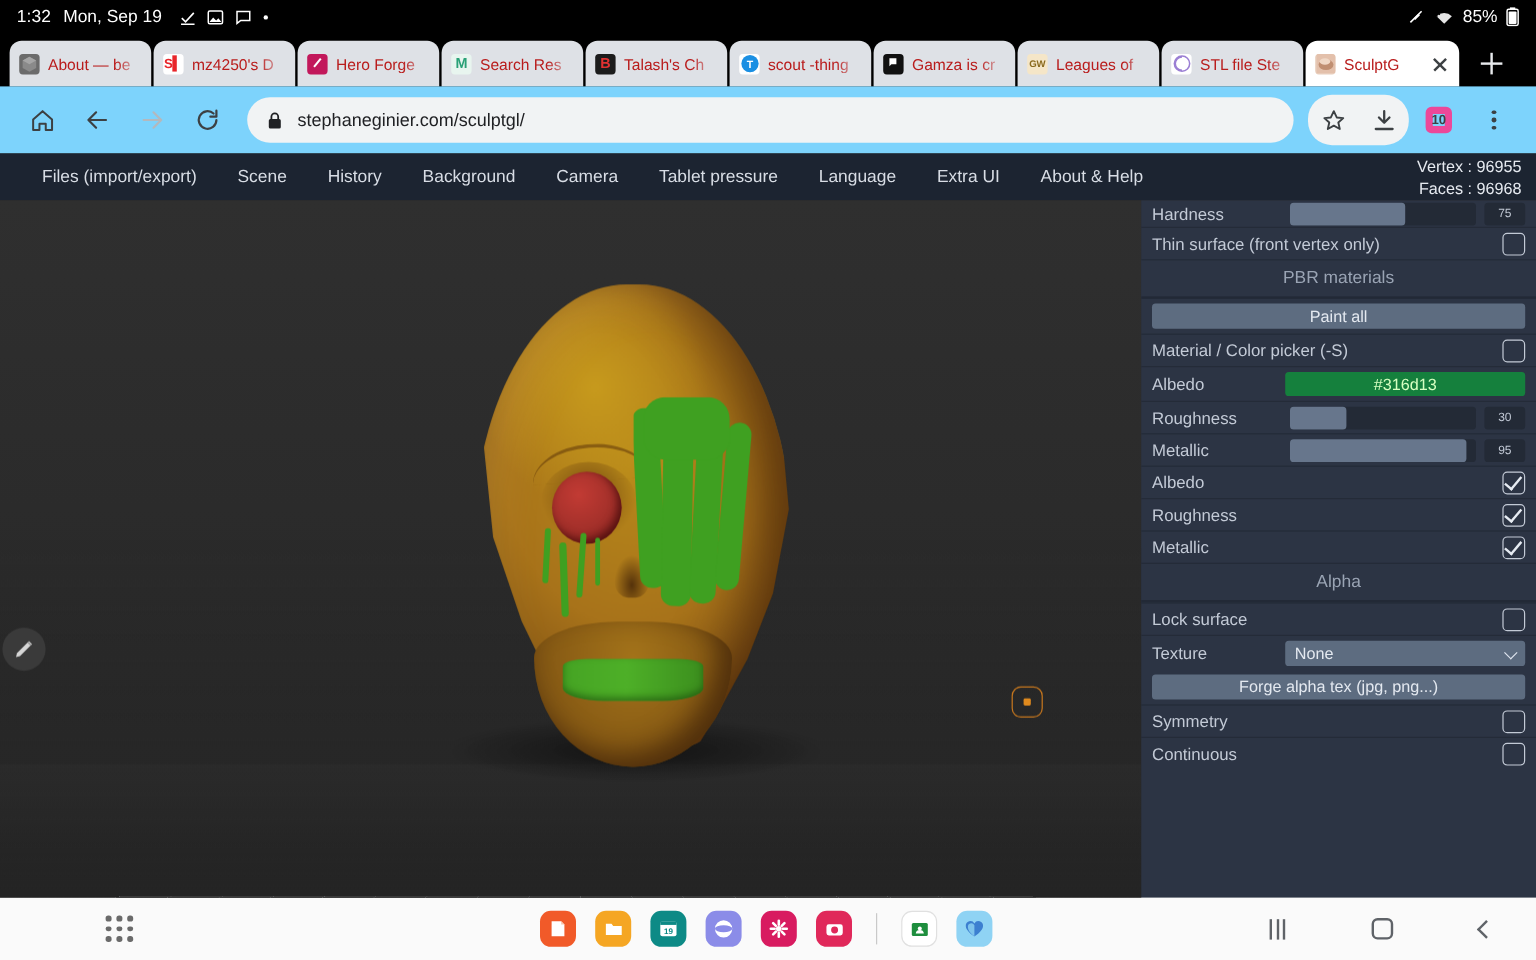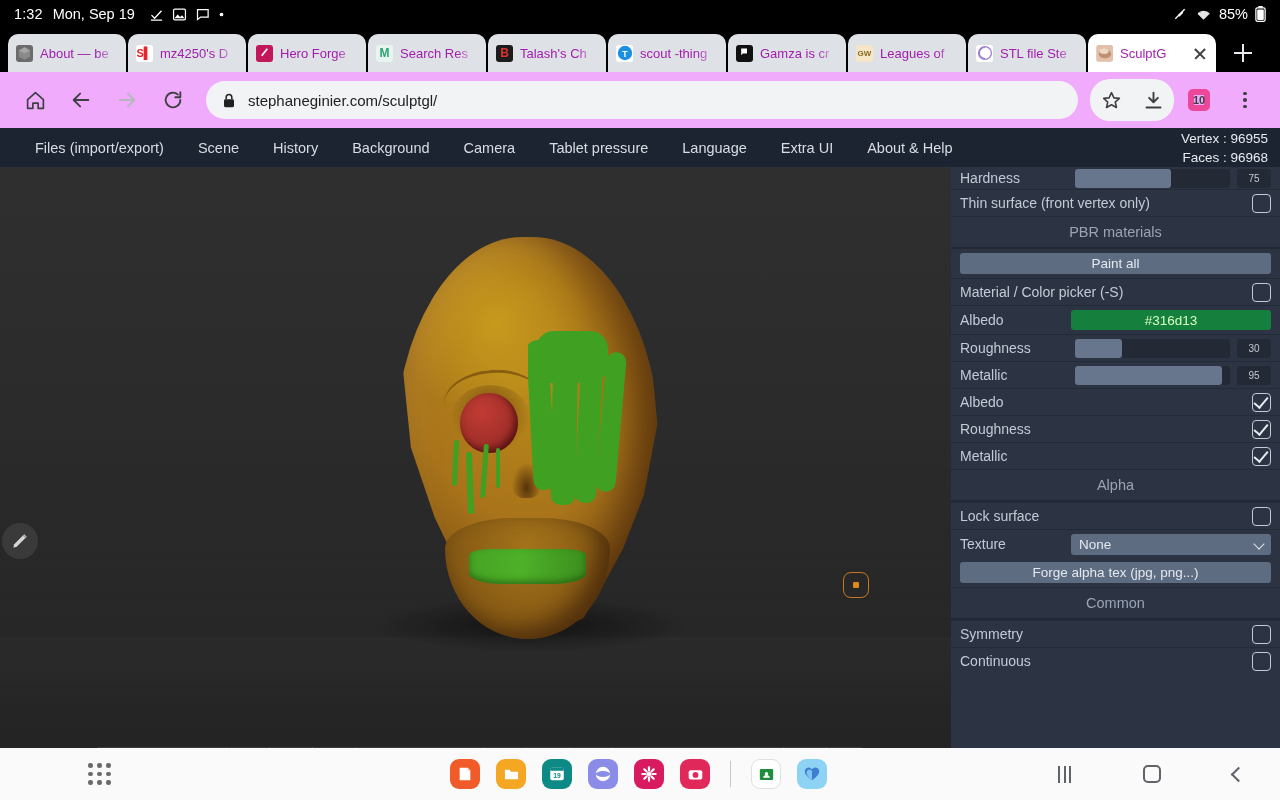--- a/index.html
+++ b/index.html
@@ -30,21 +30,21 @@
     background: #000; display: flex; align-items: flex-end; padding-left: 8px;
   }
   .tab {
     position: relative; height: 38px; width: 118px; flex: 0 0 118px;
     background: #dee1e6; border-radius: 10px 10px 0 0;
     display: flex; align-items: center; gap: 7px;
     padding: 0 8px; margin-right: 2px; overflow: hidden;
   }
   .tab.active { background: #fff; width: 128px; flex: 0 0 128px; }
   .tab-title {
-    font-size: 13px; color: #a21caf; white-space: nowrap;
+    font-size: 13px; color: #b91c1c; white-space: nowrap;
     overflow: hidden; flex: 1 1 auto;
     -webkit-mask-image: linear-gradient(90deg,#000 72%,transparent 100%);
     mask-image: linear-gradient(90deg,#000 72%,transparent 100%);
   }
   .fav {
     width: 17px; height: 17px; flex: 0 0 17px; border-radius: 3px;
     display: flex; align-items: center; justify-content: center;
     font-size: 10px; font-weight: bold; color: #fff; overflow: hidden;
   }
   .tab-close { width: 16px; height: 16px; flex: 0 0 16px; position: relative; }
@@ -59,21 +59,21 @@
   }
   .newtab::before, .newtab::after {
     content: ""; position: absolute; background: #e8eaed;
   }
   .newtab::before { left: 6px; top: 14.2px; width: 18px; height: 1.8px; }
   .newtab::after { top: 6px; left: 14.2px; height: 18px; width: 1.8px; }
 
   
   .toolbar {
     position: absolute; top: 72px; left: 0; width: 1280px; height: 56px;
-    background: #f0abfc; display: flex; align-items: center; padding: 0 14px; gap: 4px;
+    background: #7dd3fc; display: flex; align-items: center; padding: 0 14px; gap: 4px;
   }
   .tbtn {
     width: 42px; height: 42px; border-radius: 50%;
     display: flex; align-items: center; justify-content: center;
     flex: 0 0 42px; background: transparent; border: none;
   }
   .omnibox {
     flex: 1 1 auto; height: 38px; background: #f1f3f4; border-radius: 19px;
     display: flex; align-items: center; gap: 12px; padding: 0 16px; margin: 0 8px;
   }
@@ -574,21 +574,20 @@
       <div class="row" style="height:29px">
         <span class="lbl">Texture</span>
         <span class="select">
           <span>None</span>
           <span class="chev"></span>
         </span>
       </div>
 
       <div class="btn-wide">Forge alpha tex (jpg, png...)</div>
 
-      <div class="section">Common</div>
 
       <div class="row">
         <span class="lbl">Symmetry</span>
         <span class="cb"></span>
       </div>
       <div class="row">
         <span class="lbl">Continuous</span>
         <span class="cb"></span>
       </div>
 

